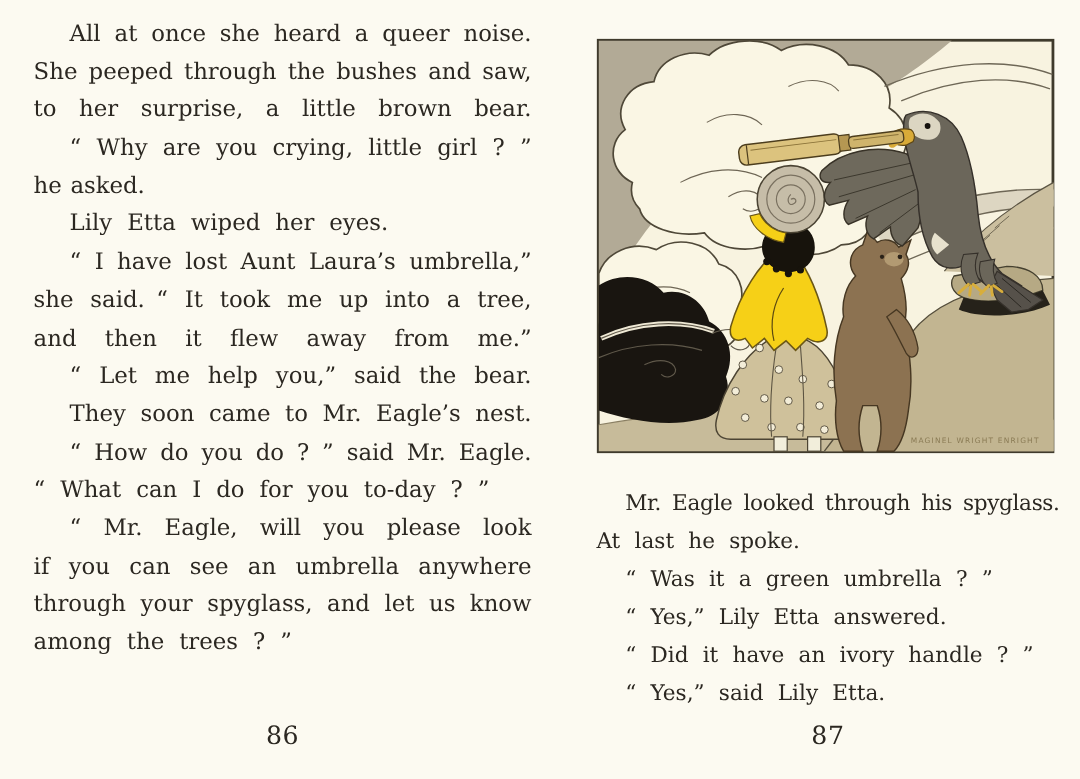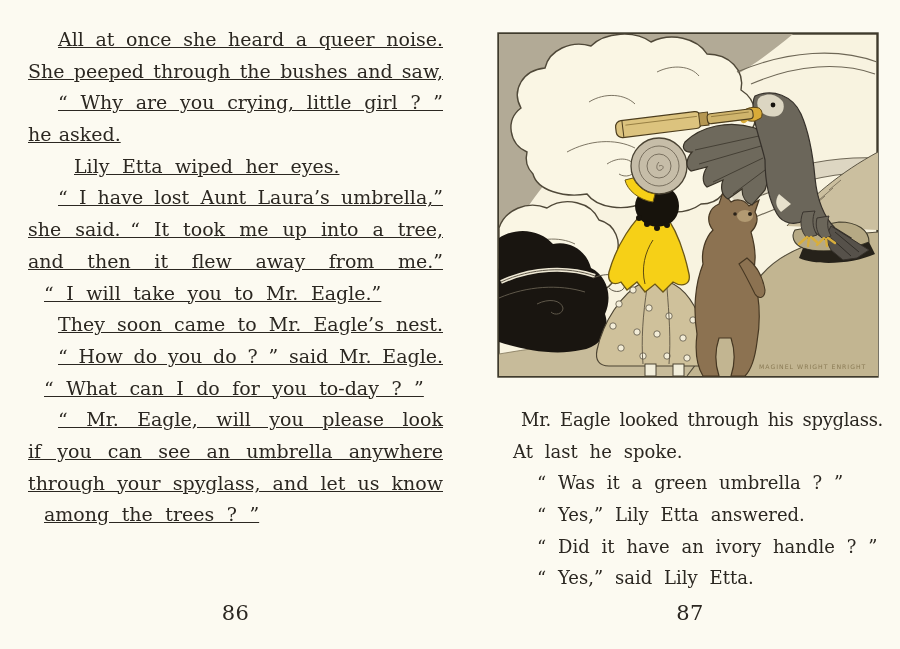--- a/index.html
+++ b/index.html
@@ -3,54 +3,55 @@
 <meta charset="utf-8">
 <style>
   html,body{margin:0;padding:0;}
   body{
     width:900px;height:649px;position:relative;overflow:hidden;
     background:#fcfaf1;
     font-family:"DejaVu Serif", serif;
     color:#2b2721;
   }
   .textblock{position:absolute;}
-  .tb-left{left:28px;top:24px;width:415px;text-decoration:underline;}
+  .tb-left{left:28px;top:13px;width:415px;}
   .tb-right{left:497px;top:404px;width:386px;}
   .line{
     height:31.7px;line-height:31.7px;font-size:19px;
     word-spacing:.06em;white-space:pre-wrap;overflow:visible;
   }
   .tb-right .line{font-size:18px;}
   .j{text-align:justify;text-align-last:justify;word-spacing:0;}
   .in{text-indent:30px;}
   .tb-right .in{text-indent:24px;}
-  .w{word-spacing:.34em;margin-left:16px;}
+  .w{word-spacing:.34em;}
   .tight{letter-spacing:-.3px;}
   .pagenum{
     position:absolute;width:415px;text-align:center;top:601px;
     font-size:21px;letter-spacing:.5px;
   }
   .pn-left{left:28px;}
   .pn-right{left:497px;width:386px;}
   .illus{position:absolute;left:497px;top:32px;width:382px;height:346px;}
   svg text{font-family:"DejaVu Sans", sans-serif;}
 </style>
 </head>
 <body>
 
 <div class="textblock tb-left">
   <div class="line j in">All at once she heard a queer noise.</div>
   <div class="line j">She peeped through the bushes and saw,</div>
+  <div class="line j">to her surprise, a little brown bear.</div>
   <div class="line j in">“ Why are you crying, little girl ? ”</div>
   <div class="line">he asked.</div>
   <div class="line w in">Lily Etta wiped her eyes.</div>
   <div class="line j in">“ I have lost Aunt Laura’s umbrella,”</div>
   <div class="line j">she said. “ It took me up into a tree,</div>
   <div class="line j">and then it flew away from me.”</div>
-  <div class="line w">“ I will take you to Mr. Eagle.”</div>
+  <div class="line j in">“ Let me help you,” said the bear.</div>
   <div class="line j in">They soon came to Mr. Eagle’s nest.</div>
   <div class="line j in">“ How do you do ? ” said Mr. Eagle.</div>
   <div class="line w">“ What can I do for you to-day ? ”</div>
   <div class="line j in">“ Mr. Eagle, will you please look</div>
   <div class="line j">if you can see an umbrella anywhere</div>
   <div class="line j">through your spyglass, and let us know</div>
   <div class="line w">among the trees ? ”</div>
 </div>
 <div class="pagenum pn-left">86</div>
 

